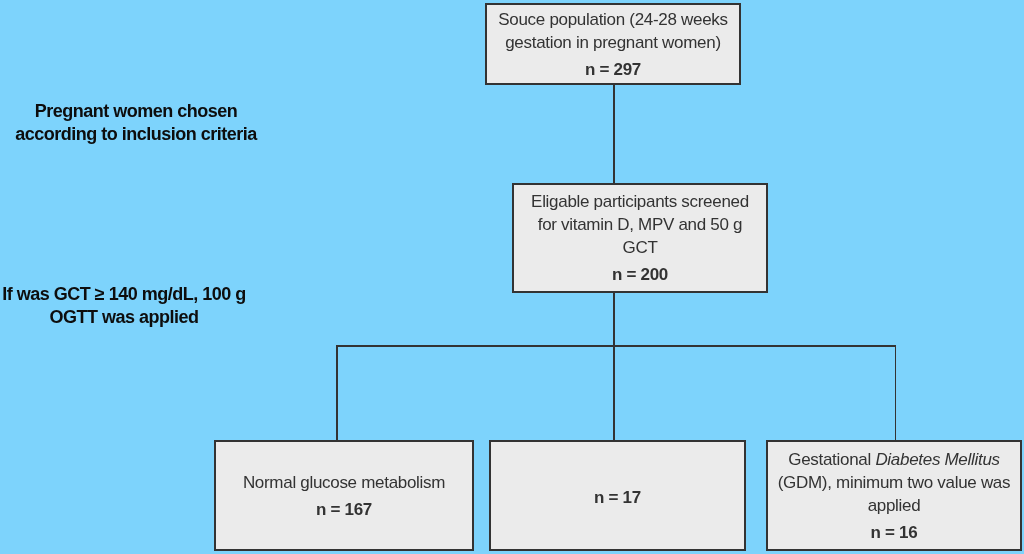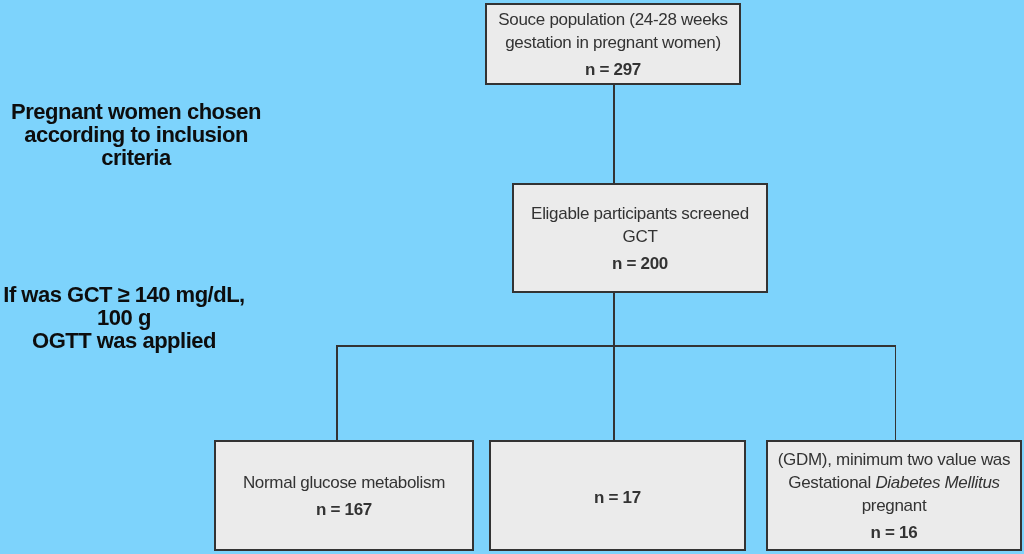--- a/index.html
+++ b/index.html
@@ -33,21 +33,21 @@
   .box-line { white-space: nowrap; }
   .box-n { margin-top: 4px; white-space: nowrap; font-weight: bold; }
   .connector {
     position: absolute;
     background: #333333;
   }
   .side-label {
     position: absolute;
     color: #0d0d0d;
     font-weight: bold;
-    font-size: 22px;
+    font-size: 18px;
     line-height: 23px;
     letter-spacing: -0.5px;
     text-align: center;
   }
   .italic { font-style: italic; }
 </style>
 </head>
 <body>
 
 <div id="canvas">
@@ -60,20 +60,21 @@
 
   <div class="connector" style="left:613px; top:85px; width:1.5px; height:98px;"></div>
 
   <div class="side-label" style="left:0px; top:100px; width:272px;">
     <div>Pregnant women chosen</div>
     <div>according to inclusion criteria</div>
   </div>
 
   <div class="box" style="left:512px; top:183px; width:256px; height:110px;">
     <div class="box-line">Eligable participants screened</div>
+    <div class="box-line">for vitamin D, MPV and 50 g</div>
     <div class="box-line">GCT</div>
     <div class="box-n">n = 200</div>
   </div>
 
   <div class="side-label" style="left:-12px; top:283px; width:272px;">
     <div>If was GCT ≥ 140 mg/dL, 100 g</div>
     <div>OGTT was applied</div>
   </div>
 
   <div class="connector" style="left:613px; top:293px; width:1.5px; height:147px;"></div>
@@ -86,21 +87,21 @@
   <div class="box" style="left:206px; top:440px; width:260px; height:111px;margin-left:8px;">
     <div class="box-line">Normal glucose metabolism</div>
     <div class="box-n">n = 167</div>
   </div>
 
   <div class="box" style="left:489px; top:440px; width:257px; height:111px;">
     <div class="box-n">n = 17</div>
   </div>
 
   <div class="box" style="left:766px; top:440px; width:256px; height:111px;">
-    <div class="box-line">(GDM), minimum two value was</div>
     <div class="box-line">
       <span>Gestational </span><span class="italic">Diabetes Mellitus</span>
     </div>
-    <div class="box-line">pregnant</div>
+    <div class="box-line">(GDM), minimum two value was</div>
+    <div class="box-line">applied</div>
     <div class="box-n">n = 16</div>
   </div>
 
 </div>
 
 </body></html>

